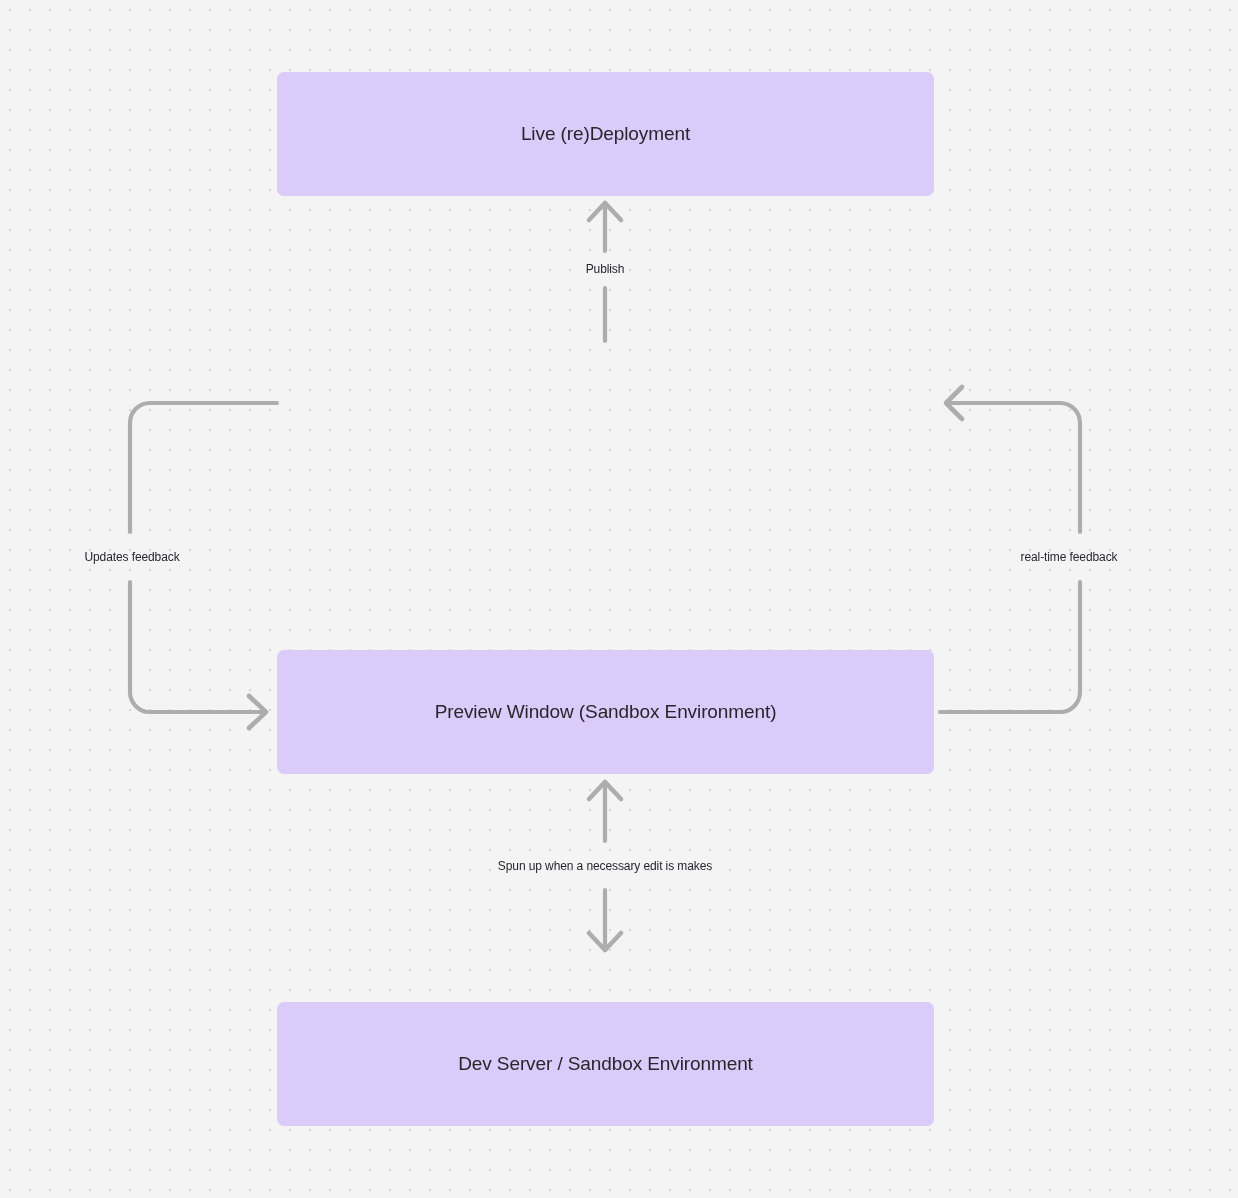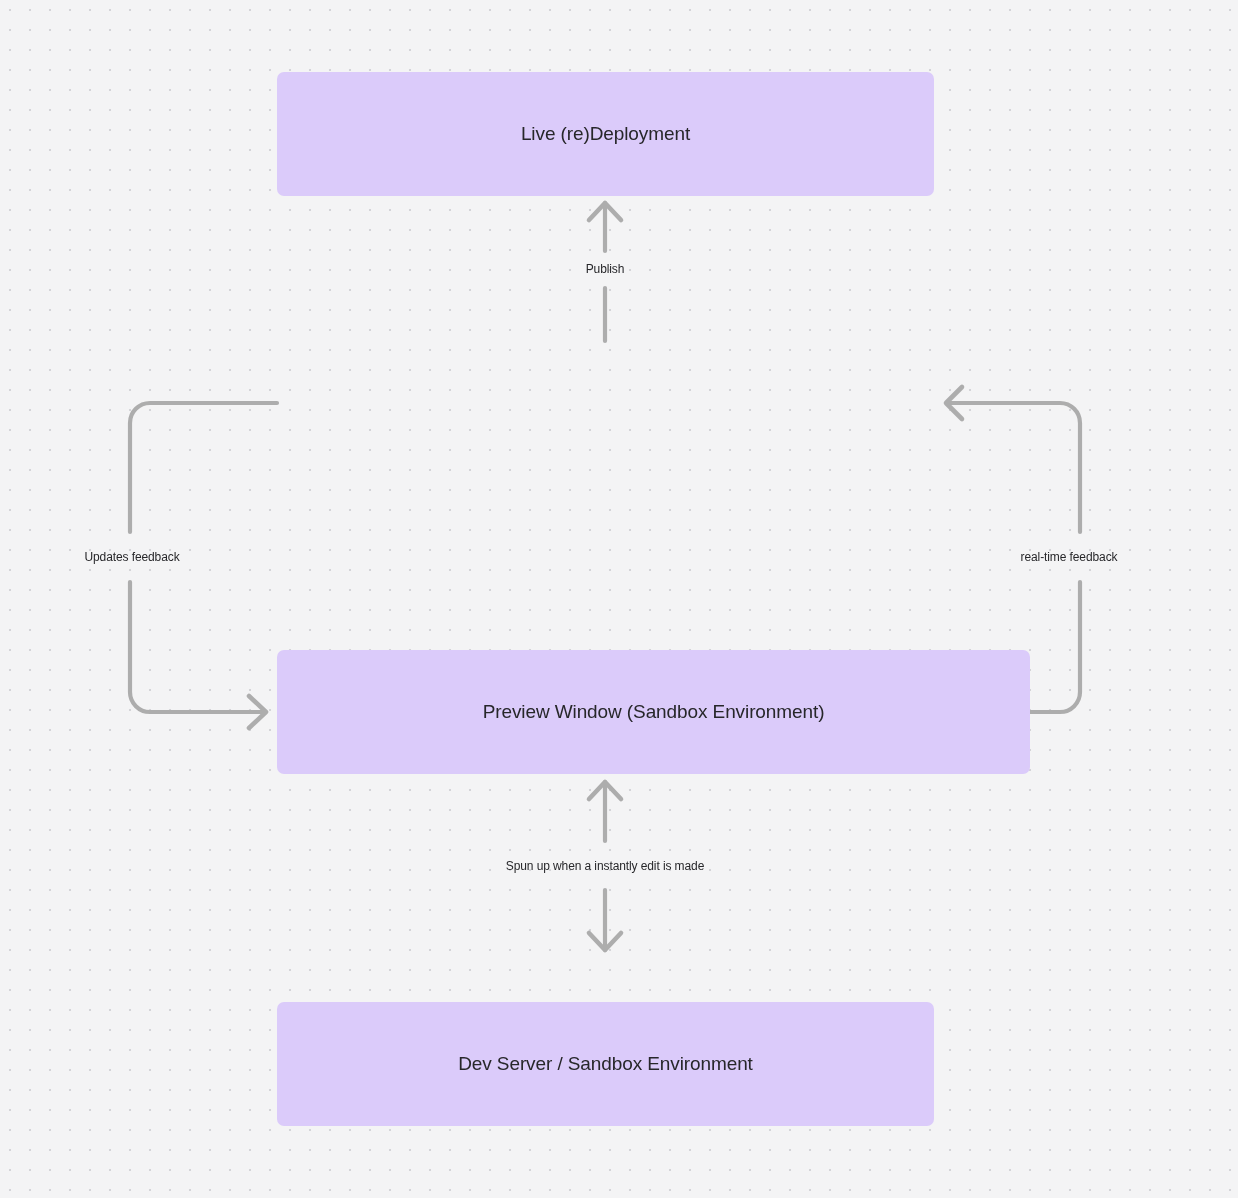--- a/index.html
+++ b/index.html
@@ -92,29 +92,29 @@
       <path class="edge-line" d="M 605 890 L 605 950"></path>
       <path class="edge-head" d="M 589 933 L 605 950 L 621 933"></path>
     </g>
   </svg>
 
   <div class="node" style="left:277px; top:72px; width:657px; height:124px;">
     <span class="node-label">Live (re)Deployment</span>
   </div>
 
 
-  <div class="node" style="left:277px; top:650px; width:753px; height:124px;">
+  <div class="node" style="left:277px; top:650px; width:657px; height:124px;">
     <span class="node-label">Preview Window (Sandbox Environment)</span>
   </div>
 
   <div class="node" style="left:277px; top:1002px; width:657px; height:124px;">
     <span class="node-label">Dev Server / Sandbox Environment</span>
   </div>
 
   <div class="edge-label" style="left:605px; top:269px;">Publish</div>
 
   <div class="edge-label" style="left:132px; top:557px;">Updates feedback</div>
 
   <div class="edge-label" style="left:1046px; top:557px;margin-left:23px;">real-time feedback</div>
 
-  <div class="edge-label" style="left:605px; top:866px;">Spun up when a instantly edit is made</div>
+  <div class="edge-label" style="left:605px; top:866px;">Spun up when a necessary edit is makes</div>
 
 </div>
 
 </body></html>

